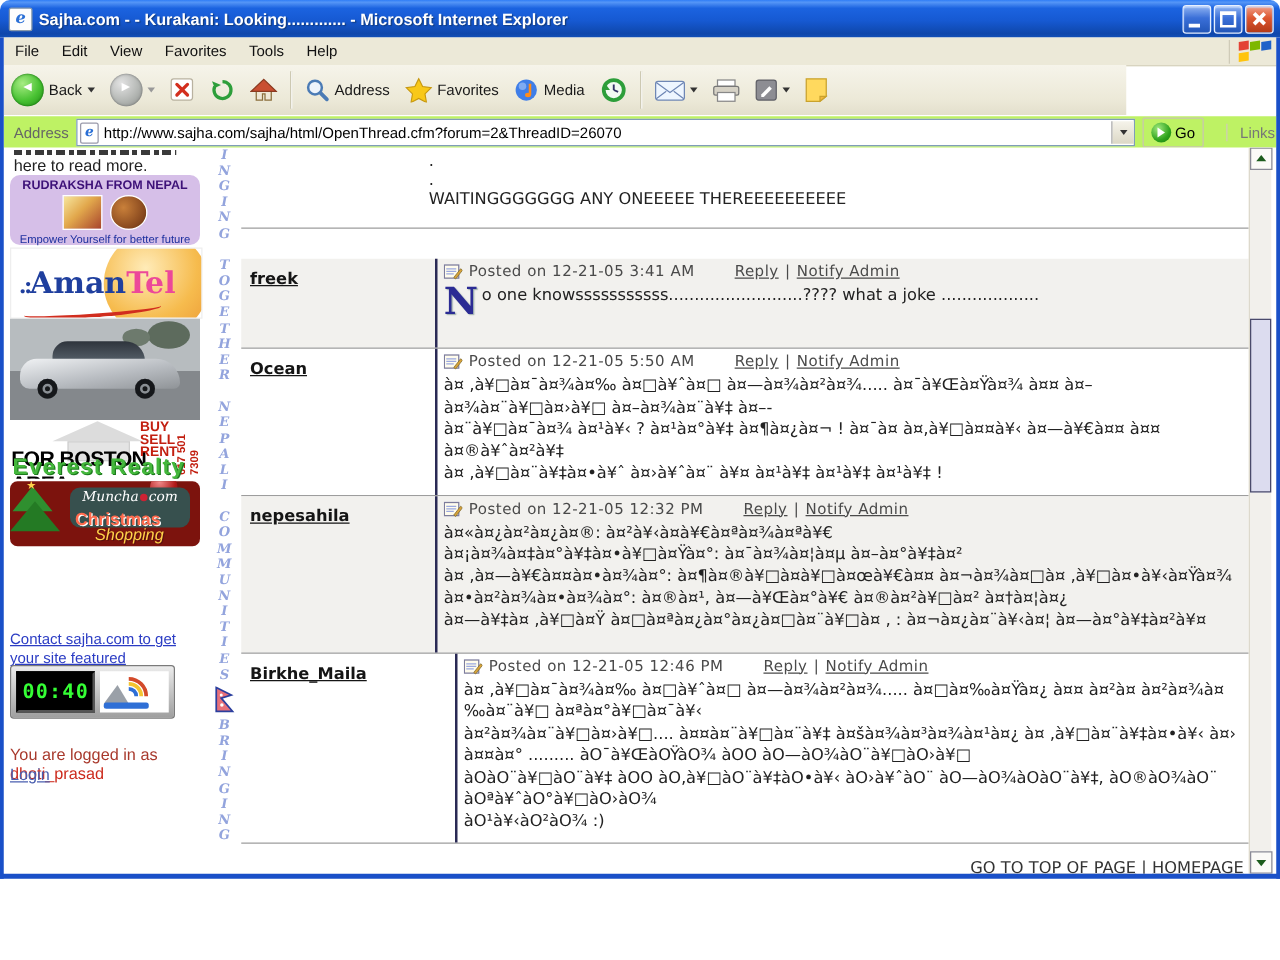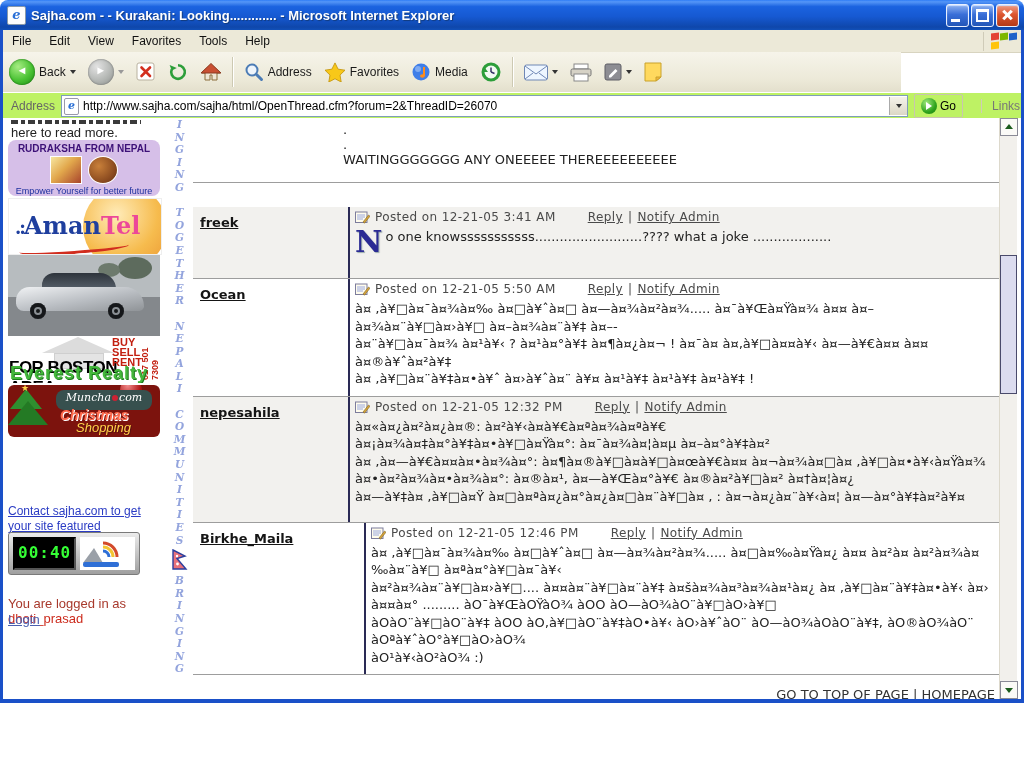--- a/index.html
+++ b/index.html
@@ -100,24 +100,24 @@
   .bsr{position:absolute;right:18px;top:1px;font-size:11px;font-weight:bold;color:#c21f10;line-height:10px;text-align:left;}
   #ev-phone{position:absolute;right:0px;top:0px;height:44px;writing-mode:vertical-rl;transform:rotate(180deg);
     font-size:9px;font-weight:bold;color:#c21f10;}
   #ev-name{position:absolute;left:2px;top:27px;font-size:18px;font-weight:bold;color:#44b73c;
     text-shadow:1px 1px 0 #1d7a1d;letter-spacing:1px;}
   #ad-muncha{left:5px;top:267px;width:152px;height:52px;background:#7c130d;border-radius:6px;overflow:hidden;}
   .xtree{position:absolute;left:2px;top:4px;width:0;height:0;border-left:16px solid transparent;
     border-right:16px solid transparent;border-bottom:20px solid #2f8f2f;}
   .xtree.t2{top:16px;border-left-width:20px;border-right-width:20px;border-bottom:24px solid #247a24;left:0px;}
   .xstar{position:absolute;left:13px;top:-2px;color:#ffd24a;font-size:9px;}
-  .m-banner{position:absolute;left:48px;top:5px;width:96px;height:20px;background:#37504e;border-radius:8px;
+  .m-banner{position:absolute;left:48px;top:5px;width:96px;height:32px;background:#37504e;border-radius:8px;
     color:#fff;font-family:"DejaVu Serif",serif;font-style:italic;font-size:11px;text-align:center;line-height:16px;}
   .m-dot{display:inline-block;width:6px;height:6px;border-radius:50%;background:#c23;vertical-align:middle;margin:0 1px;}
-  .m-xmas{position:absolute;left:52px;top:22px;font-size:14px;font-weight:bold;font-style:italic;color:#ff6a4d;
+  .m-xmas{position:absolute;left:52px;top:22px;font-size:14px;font-weight:bold;color:#ff6a4d;
     text-shadow:1px 1px 0 #fff;}
   .m-shop{position:absolute;left:68px;top:35px;font-size:13px;font-weight:normal;font-style:italic;color:#ffd24a;
     text-shadow:1px 1px 0 #5a1010;}
   .ornament{position:absolute;right:18px;top:-6px;width:22px;height:22px;border-radius:50%;
     background:radial-gradient(circle at 35% 30%,#f08a8a,#b01818 60%,#700c0c);}
   #contact-link{left:5px;top:386px;width:155px;font-size:12px;color:#2b3cc4;text-decoration:underline;line-height:15px;}
   #ad-phonecard{left:5px;top:414px;width:130px;height:41px;border:1px solid #7a7a7a;border-radius:3px;
     background:linear-gradient(#ececec,#9f9f9f);display:flex;}
   .lcd{margin:4px;background:#000;border:2px solid #555;border-style:inset;color:#35ff35;
     font-family:"DejaVu Sans Mono",monospace;font-weight:bold;font-size:16px;line-height:27px;padding:0 3px;letter-spacing:1px;}

